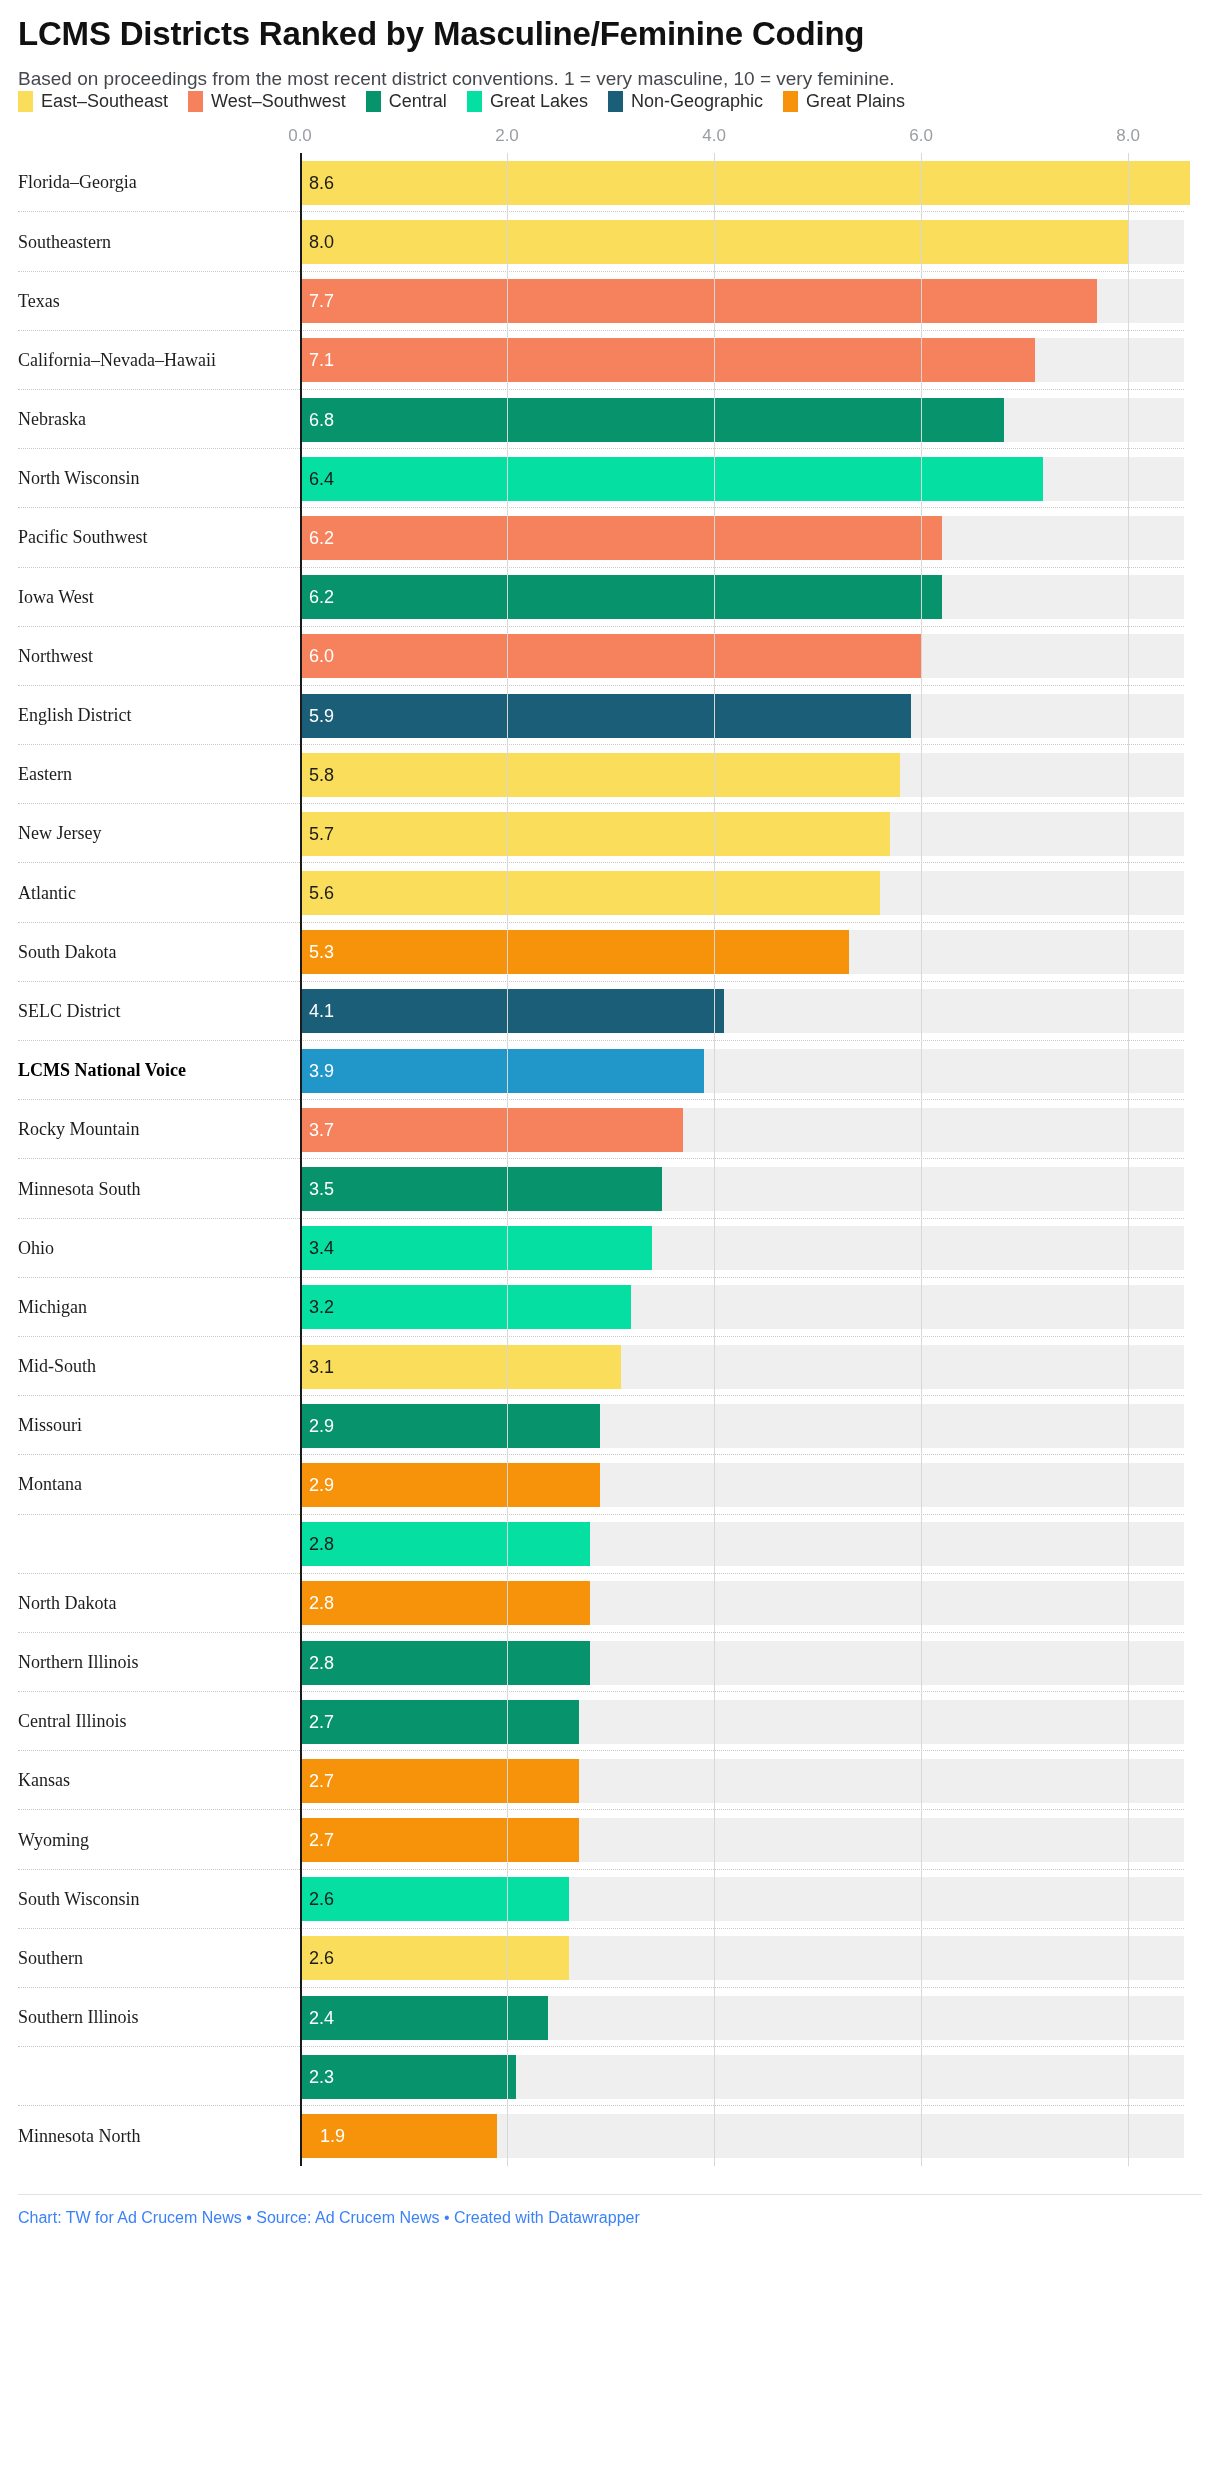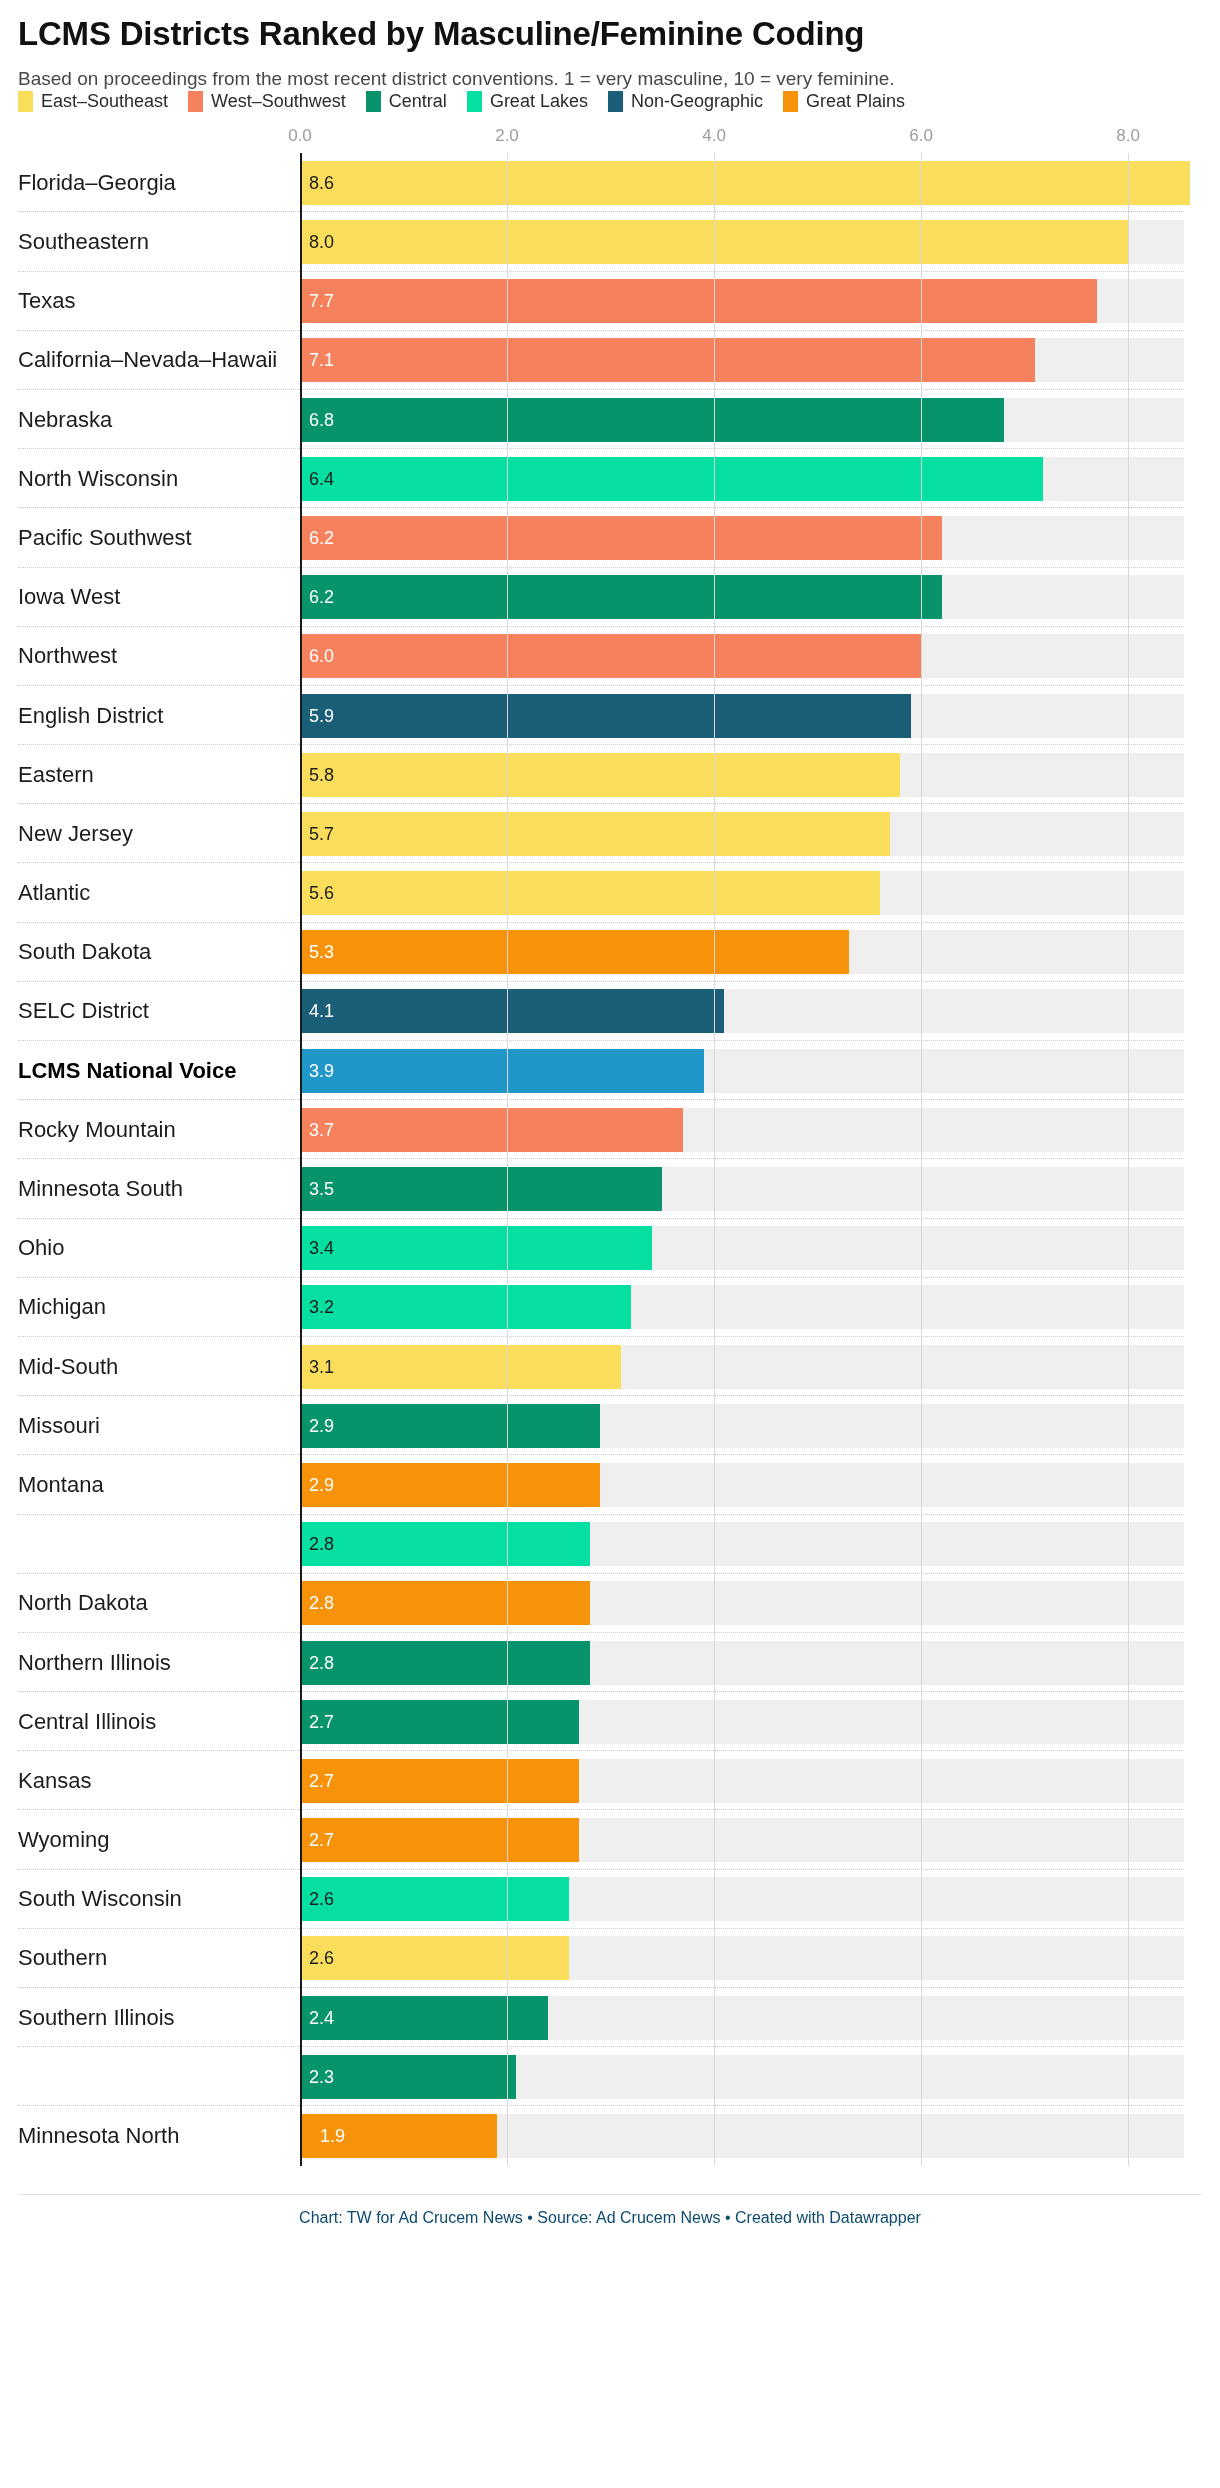--- a/index.html
+++ b/index.html
@@ -80,23 +80,24 @@
     height: 59.2px;
   }
   .row-label {
     position: absolute;
     left: 0;
     top: 0;
     width: 282px;
     height: 100%;
     display: flex;
     align-items: center;
-    font-size: 22px;
+    font-size: 18px;
     color: #1c1c1c;
     padding-right: 10px;
+    font-family: Liberation Serif, serif;
   }
   .row.highlight .row-label { font-weight: bold; color: #000; }
 
   .track {
     position: absolute;
     top: 50%;
     transform: translateY(-50%);
     height: 44px;
     background: #efefef;
   }
@@ -143,23 +144,22 @@
     z-index: 5;
   }
 
   
   .footer-rule {
     border-top: 1px solid #e2e2e2;
     margin-top: 28px;
   }
   .footer-note {
     font-size: 16px;
-    color: #0c4a6e;
+    color: #3b82f6;
     padding-top: 14px;
-    text-align: center;
   }
 </style>
 </head>
 <body>
 
 <div class="page">
 
   <h1 class="chart-title">LCMS Districts Ranked by Masculine/Feminine Coding</h1>
   <p class="chart-subtitle">Based on proceedings from the most recent district conventions. 1 = very masculine, 10 = very feminine.</p>
 

